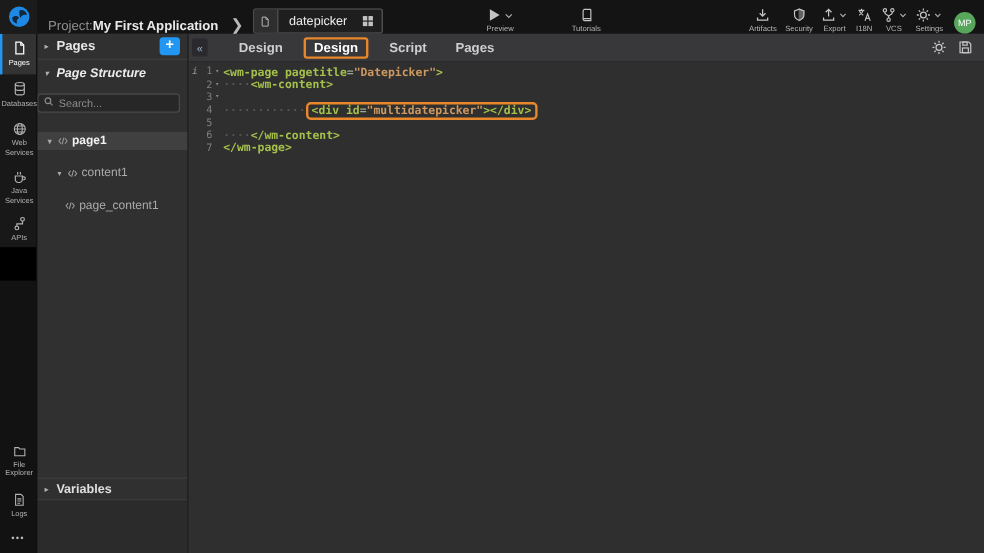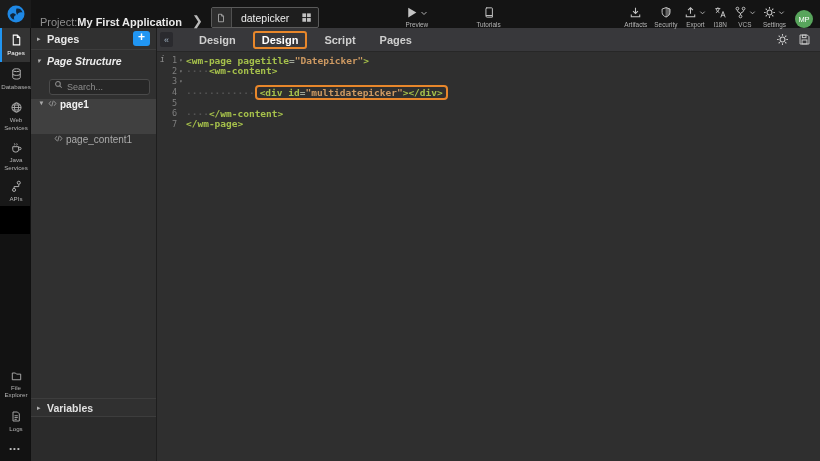--- a/index.html
+++ b/index.html
@@ -49,27 +49,27 @@
   .sidebar { position:absolute; top:28px; left:31px; width:126px; bottom:0; background:#303030;
     display:flex; flex-direction:column; z-index:3; border-right:1px solid #1e1e1e; }
   .sb-row { display:flex; align-items:center; padding:0 6px; flex:none; }
   .sb-caret { color:#b0b0b0; font-size:7px; width:10px; }
   .sb-h1 { height:22px; border-bottom:1px solid #3d3d3d; }
   .sb-h1 .sb-title { color:#e8e8e8; font-size:11px; font-weight:bold; }
   .add-btn { margin-left:auto; width:17px; height:15px; border-radius:3px; background:var(--accent_blue,#2196f3);
     color:#fff; font-size:12px; line-height:13px; text-align:center; cursor:pointer; font-weight:bold; }
   .sb-h2 { height:22px;font-style:italic; }
   .sb-h2 .sb-title { color:#ececec; font-size:10.5px; font-weight:bold; }
-  .search-wrap { margin:4px 6px 4px 18px; position:relative; flex:none; }
+  .search-wrap { margin:4px 6px 4px 0; position:relative; flex:none; }
   .search-wrap svg { position:absolute; left:5px; top:4px; color:#8d8d8d; }
   .search { width:100%; height:16px; background:#272727; border:1px solid #4a4a4a; border-radius:3px;
     color:#cccccc; font-size:9px; padding:0 4px 0 17px; outline:none; font-family:"Liberation Sans",sans-serif; }
   .search::placeholder { color:#8d8d8d; }
   .tree { flex:none; }
-  .tree-row { height:35px; display:flex; align-items:flex-start; color:#ababab; font-size:10px; cursor:pointer; }
+  .tree-row { height:15px; display:flex; align-items:center; color:#ababab; font-size:10px; cursor:pointer;margin-top:12px; }
   .tree-row.sel { background:#404040; color:#f2f2f2; font-weight:bold; }
   .t-caret { width:9px; font-size:6.5px; color:#a9a9a9; text-align:center; flex:none; }
   .t-ico { display:flex; margin:0 3px 0 2px; color:#9a9a9a; flex:none; }
   .sb-fill { flex:1; }
   .vars-row { height:19px; border-top:1px solid #3d3d3d; border-bottom:1px solid #3d3d3d; }
   .vars-row .sb-title { color:#e0e0e0; font-size:10.5px; font-weight:bold; }
   .sb-bottom { height:44px; background:#2b2b2b; }
 
   
   .editor { position:absolute; top:28px; left:157px; right:0; bottom:0; background:#2f2f2f; }
@@ -349,20 +349,29 @@
     <div class="tree">
       <div class="tree-row sel" style="padding-left:6px">
         <span class="t-caret">▾</span>
         <span class="t-ico">
           <svg width="9" height="9" viewBox="0 0 16 16" fill="none" stroke="currentColor" stroke-width="1.6">
             <path d="M5 4L2 8l3 4M11 4l3 4-3 4M9.4 3L6.6 13"></path>
           </svg>
         </span>
         <span>page1</span>
       </div>
+      <div class="tree-row" style="padding-left:14px">
+        <span class="t-caret">▾</span>
+        <span class="t-ico">
+          <svg width="9" height="9" viewBox="0 0 16 16" fill="none" stroke="currentColor" stroke-width="1.6">
+            <path d="M5 4L2 8l3 4M11 4l3 4-3 4M9.4 3L6.6 13"></path>
+          </svg>
+        </span>
+        <span>content1</span>
+      </div>
       <div class="tree-row" style="padding-left:21px">
         <span class="t-ico">
           <svg width="9" height="9" viewBox="0 0 16 16" fill="none" stroke="currentColor" stroke-width="1.6">
             <path d="M5 4L2 8l3 4M11 4l3 4-3 4M9.4 3L6.6 13"></path>
           </svg>
         </span>
         <span>page_content1</span>
       </div>
     </div>
     <div class="sb-fill"></div>

